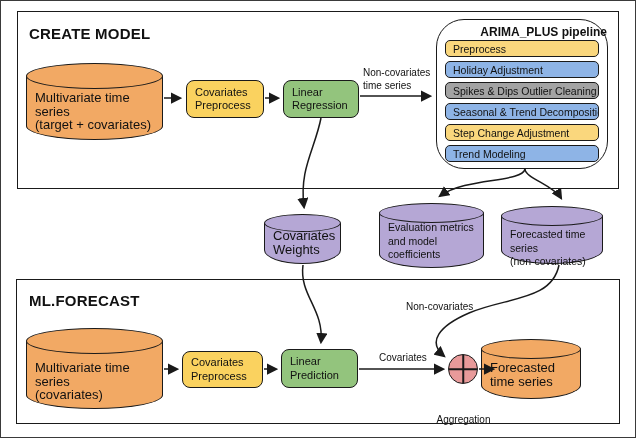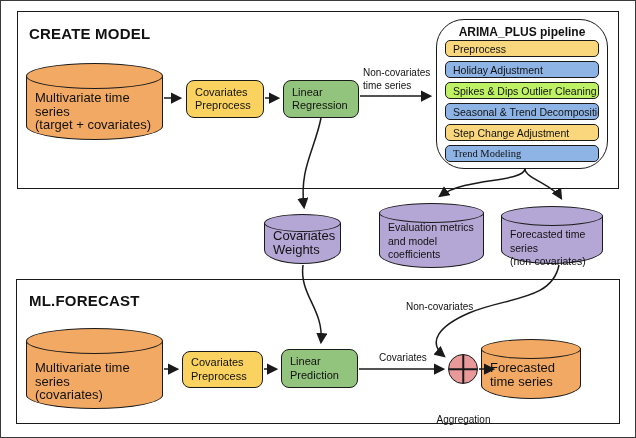--- a/index.html
+++ b/index.html
@@ -33,21 +33,21 @@
   }
   .cyl.orange .cyl-body, .cyl.orange .cyl-top { background:#F2A964; }
   .cyl.purple .cyl-body, .cyl.purple .cyl-top { background:#B5A7D5; }
   .cyl-label { position:absolute; left:9px; right:3px; font-size:13px; line-height:13.5px; }
   .cyl-label span { display:block; }
   
   #pipeline {
     position:absolute; left:435px; top:18px; width:172px; height:150px;
     background:#fff; border:1.5px solid #1a1a1a; border-radius:28px; box-sizing:border-box;
   }
-  #pipeline-title { position:absolute; left:0; right:0; top:5px; text-align:center;
+  #pipeline-title { position:absolute; left:0; right:0; top:5px; text-align:right;
     font-size:12px; font-weight:bold; }
   #pipeline-steps { position:absolute; left:8px; right:8px; top:20px; }
   .pipe-step {
     height:17px; line-height:16px; margin-bottom:4px; border:1.4px solid #1a1a1a;
     border-radius:5px; padding-left:7px; font-size:10.5px; box-sizing:border-box;
     white-space:nowrap; overflow:hidden;
   }
   
   .flow-label { position:absolute; font-size:10px; line-height:13px; }
   .flow-label span { display:block; }
@@ -91,24 +91,24 @@
   <div class="flow-label" style="left:362px; top:65px;">
     <span>Non-covariates</span>
     <span>time series</span>
   </div>
 
   <div id="pipeline">
     <div id="pipeline-title">ARIMA_PLUS pipeline</div>
     <div id="pipeline-steps">
         <div class="pipe-step" style="background: rgb(250, 215, 125);">Preprocess</div>
         <div class="pipe-step" style="background: rgb(142, 180, 230);">Holiday Adjustment</div>
-        <div class="pipe-step" style="background: #bef264;">Spikes &amp; Dips Outlier Cleaning</div>
+        <div class="pipe-step" style="background: #a3a3a3;">Spikes &amp; Dips Outlier Cleaning</div>
         <div class="pipe-step" style="background: rgb(142, 180, 230);">Seasonal &amp; Trend Decomposition</div>
         <div class="pipe-step" style="background: rgb(250, 215, 125);">Step Change Adjustment</div>
-        <div class="pipe-step" style="background: rgb(142, 180, 230); font-family: Liberation Serif, serif;">Trend Modeling</div>
+        <div class="pipe-step" style="background: rgb(142, 180, 230);">Trend Modeling</div>
       </div>
   </div>
 
   <div class="cyl purple" style="left:263px; top:213px; width:77px; height:50px;">
     <div class="cyl-body" style="top:9px;"></div>
     <div class="cyl-top" style="height:18px;"></div>
     <div class="cyl-label" style="top:15px;">
       <span>Covariates</span>
       <span>Weights</span>
     </div>

